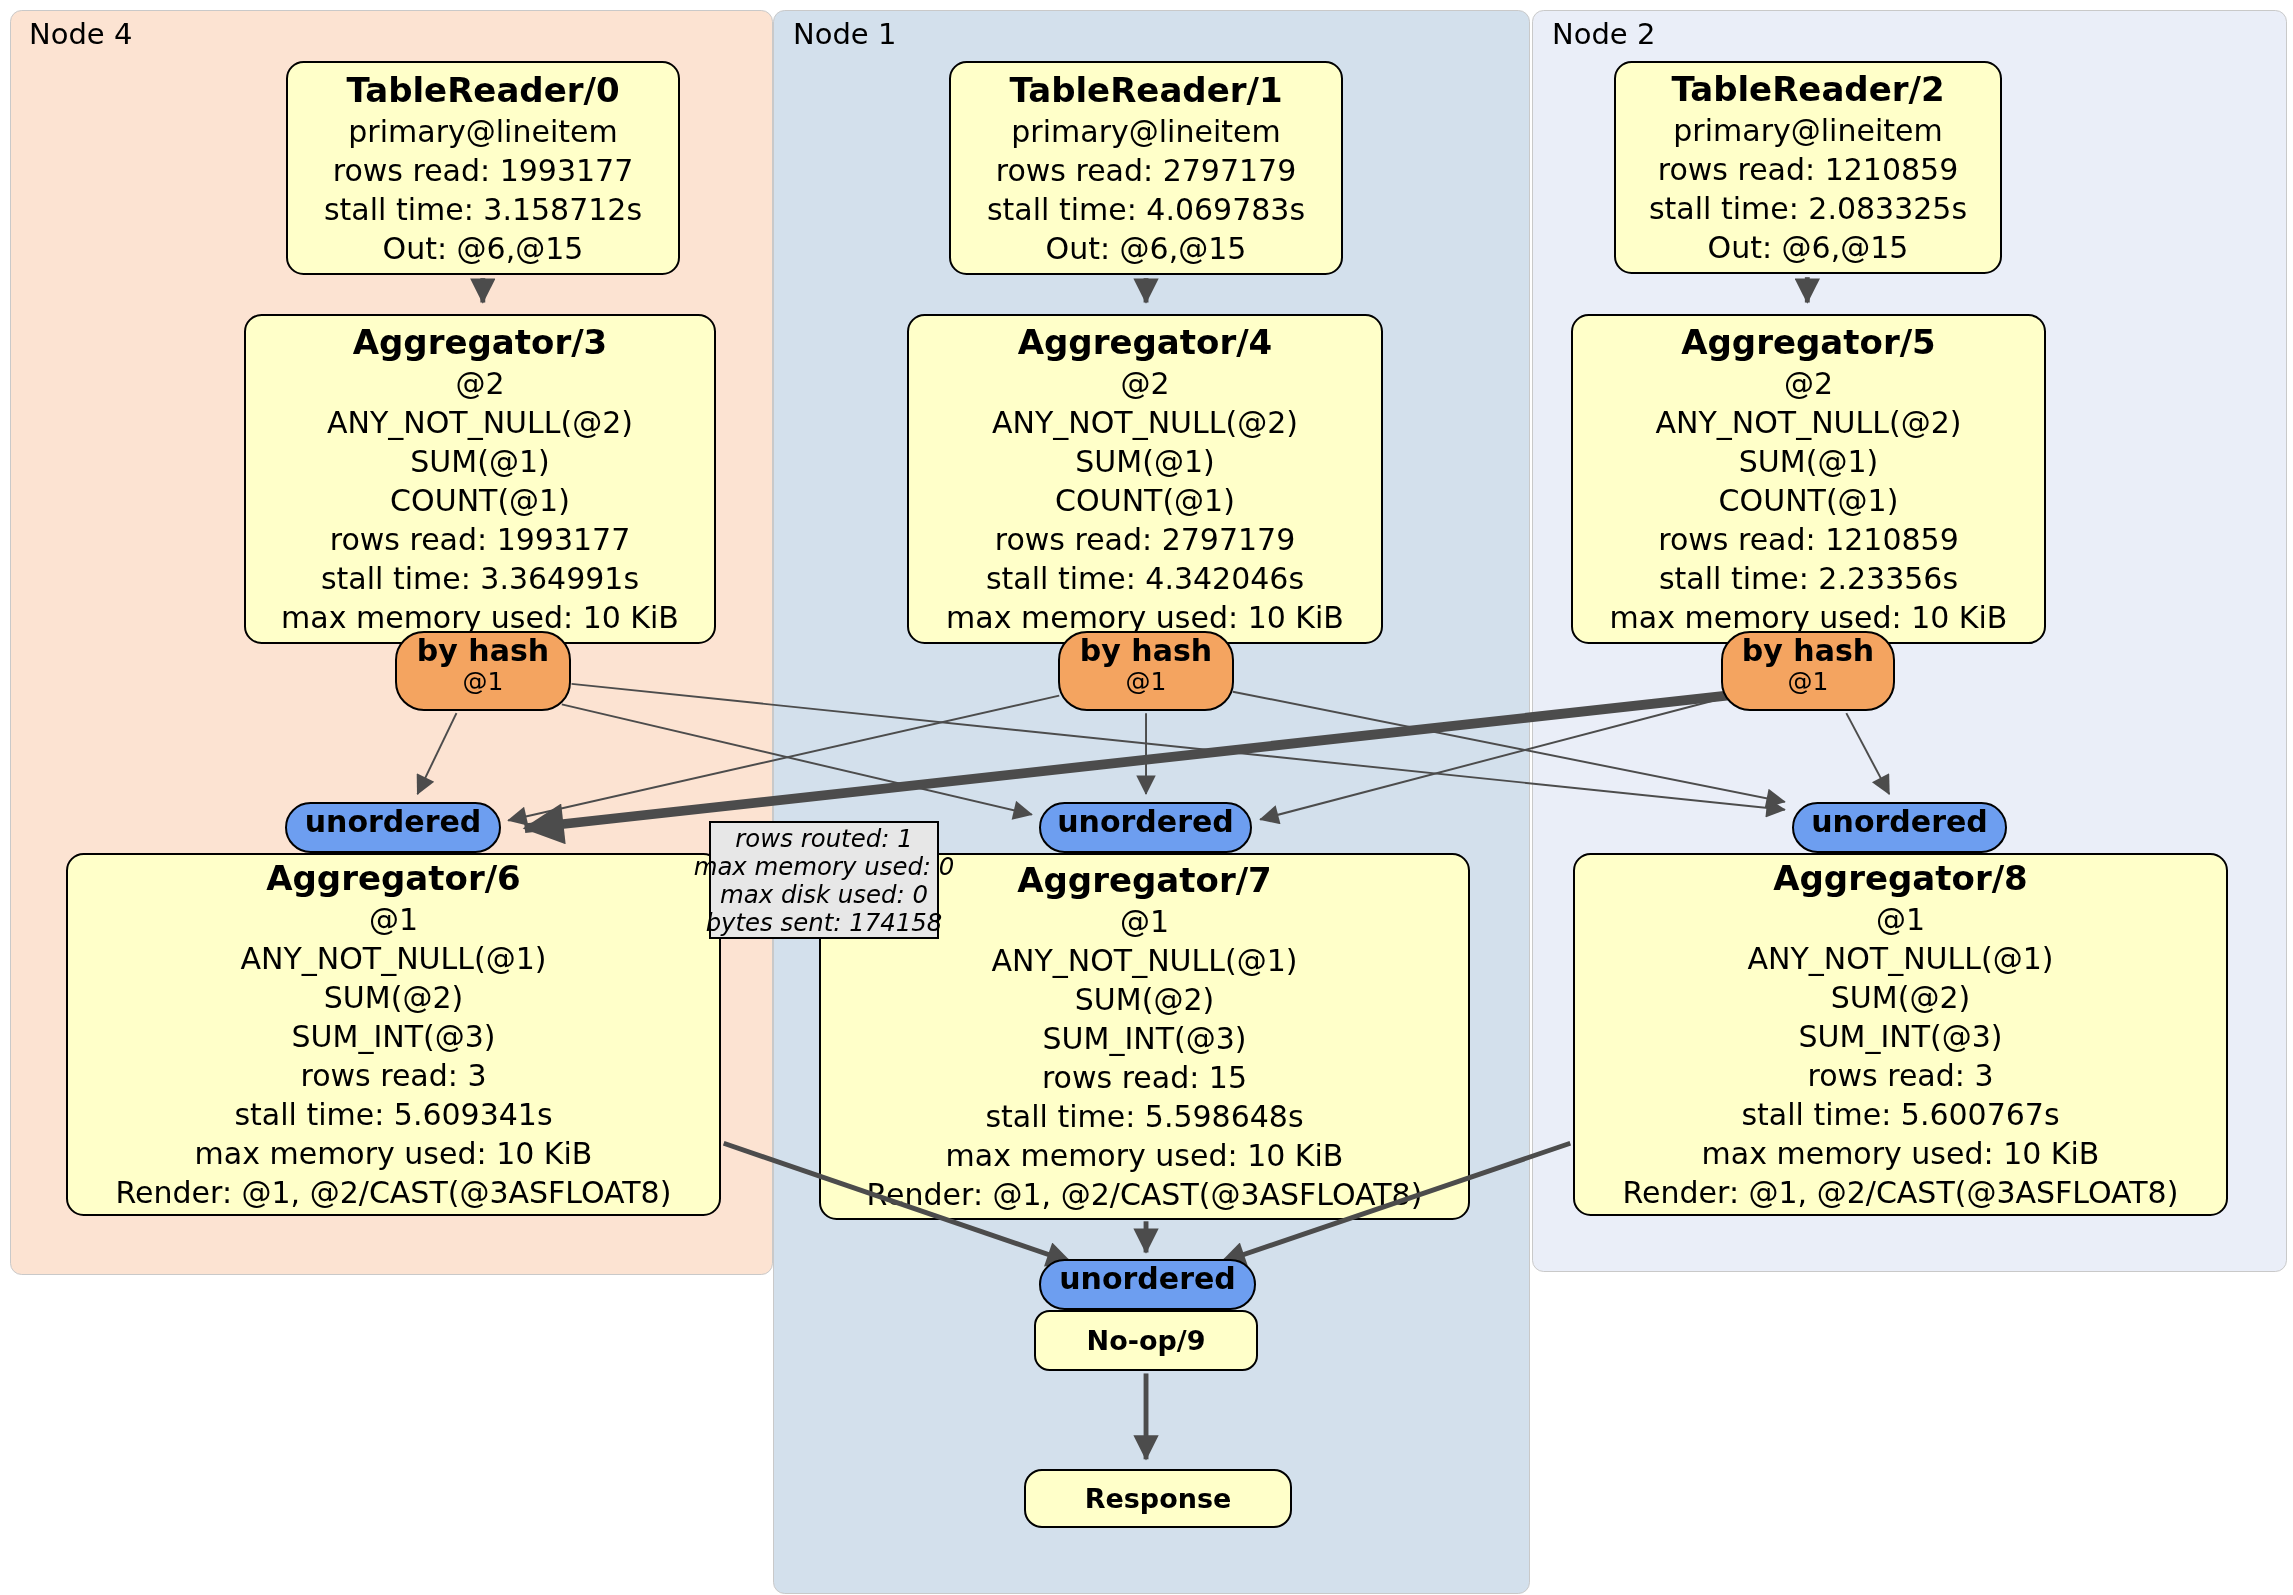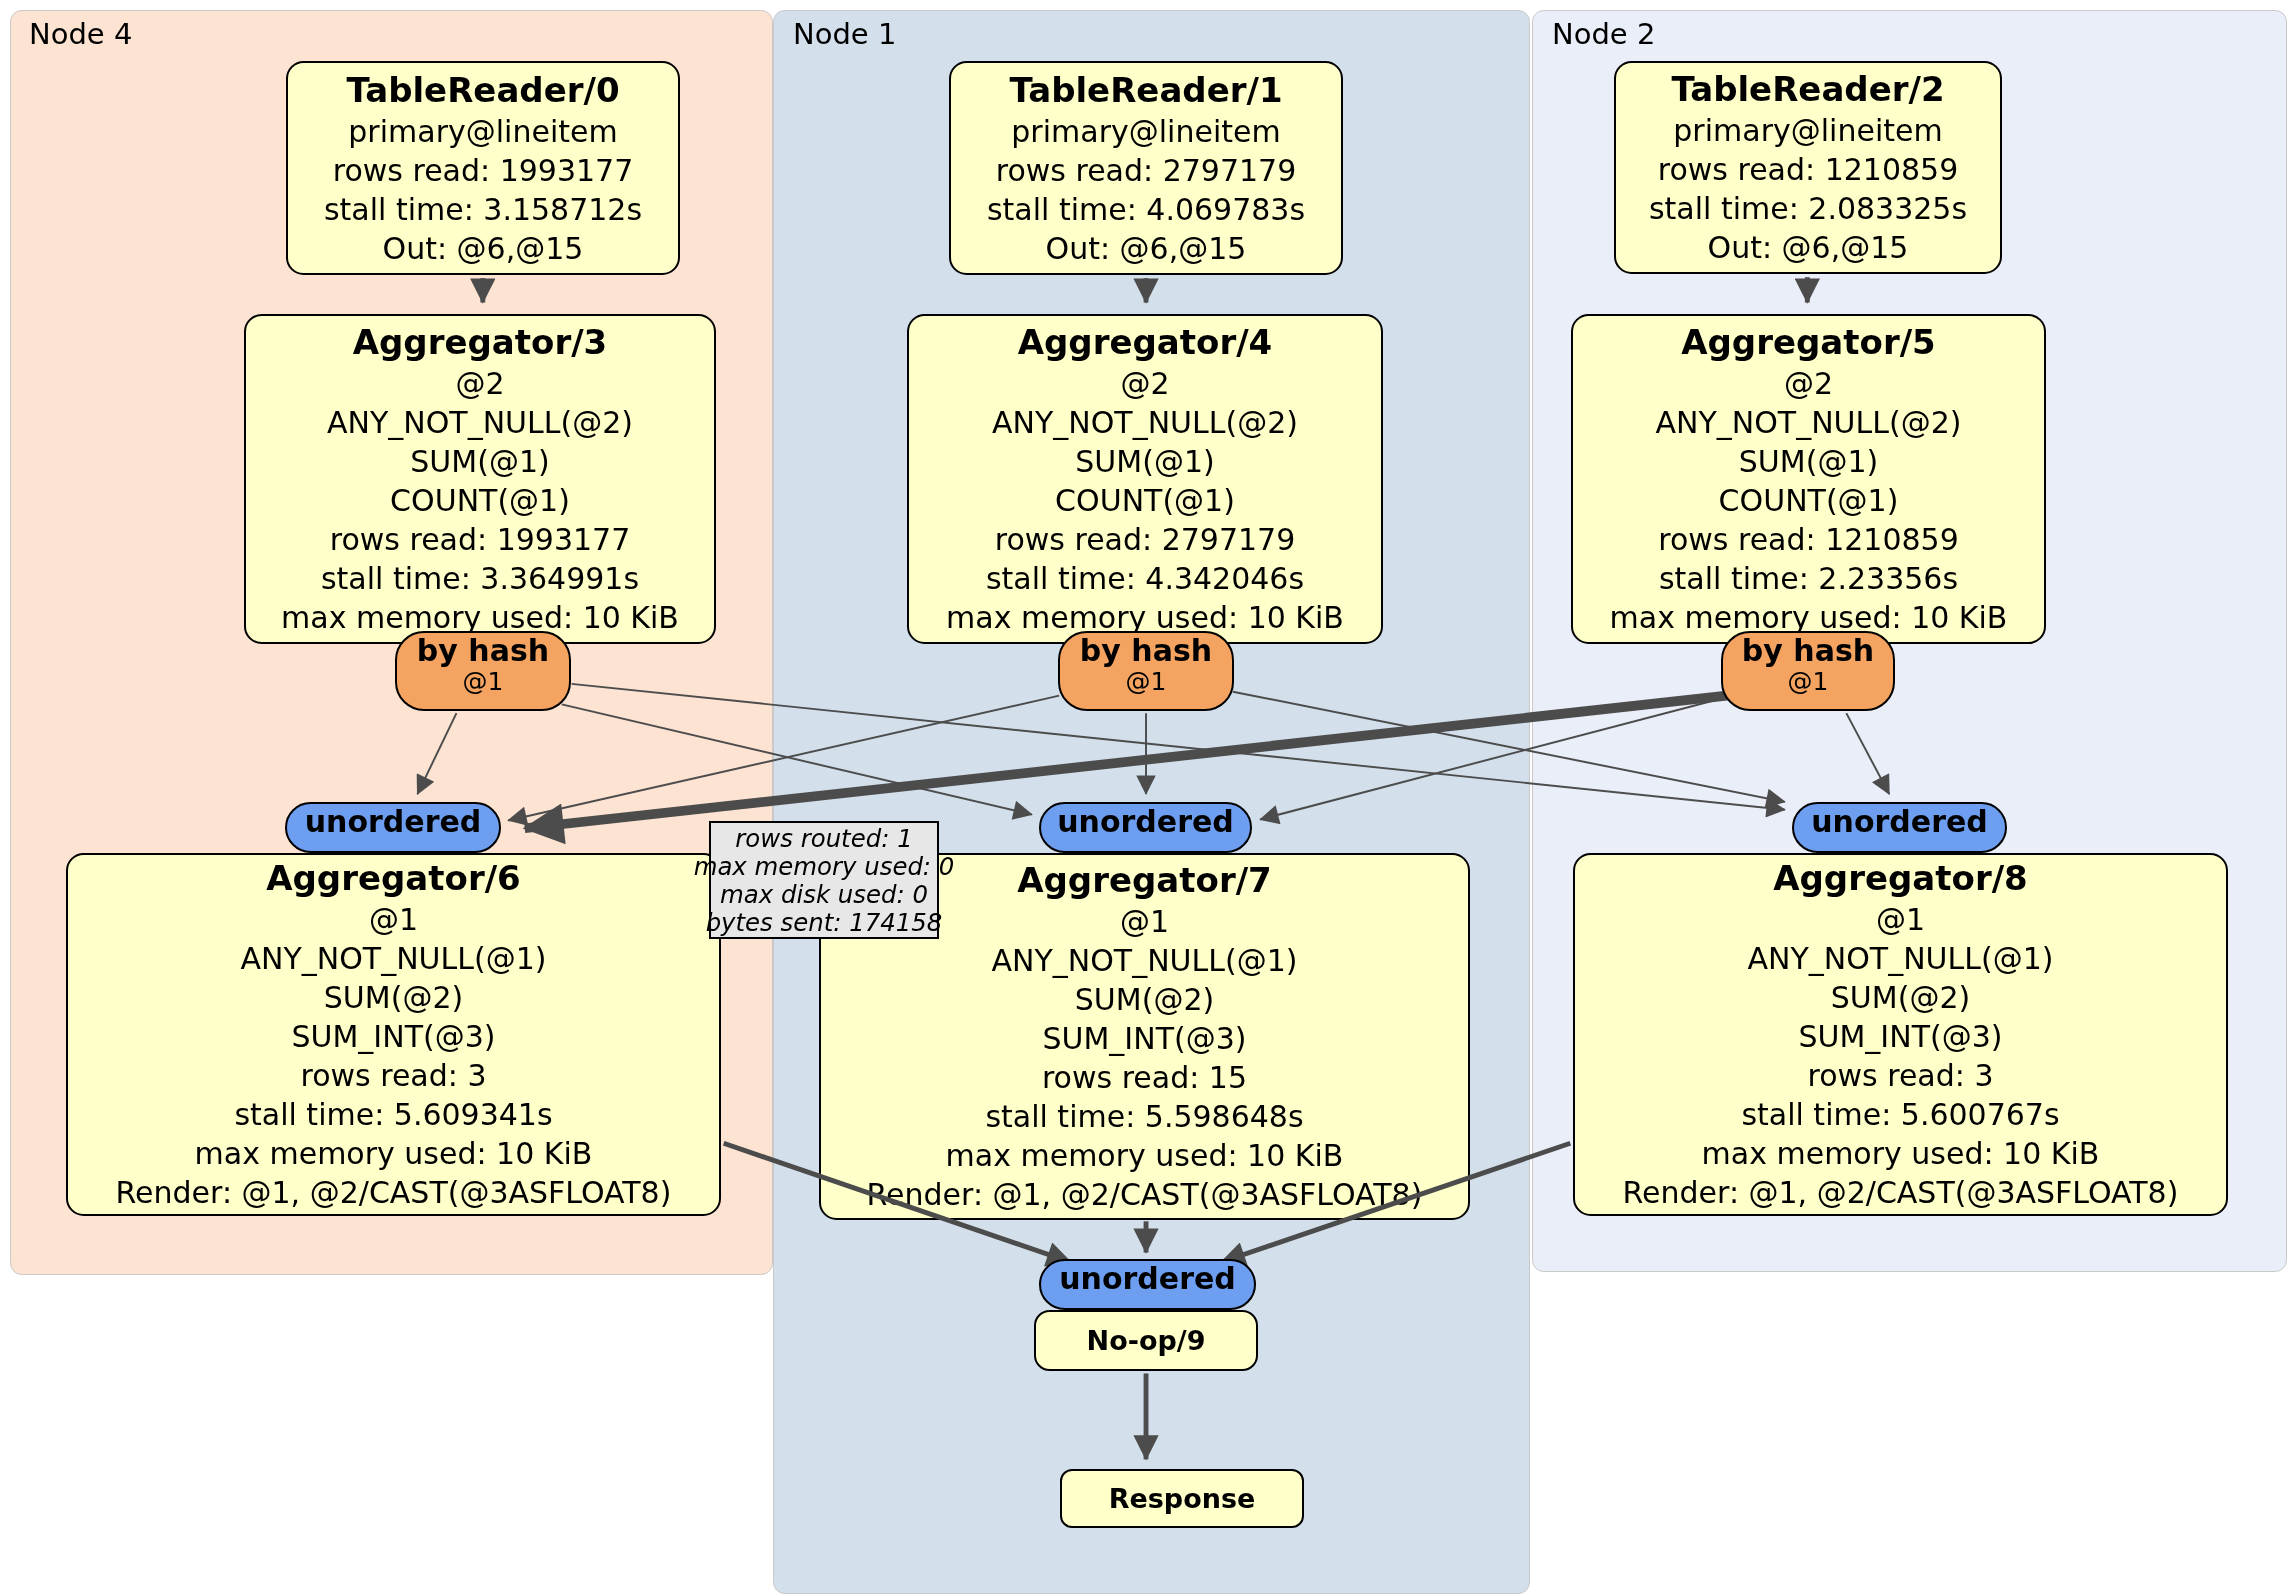--- a/index.html
+++ b/index.html
@@ -5,21 +5,21 @@
   html,body{margin:0;padding:0;background:#ffffff;}
   #stage{
     position:relative;width:2294px;height:1596px;overflow:hidden;
     font-family:"DejaVu Sans", sans-serif;color:#000;background:#ffffff;
   }
   .region{position:absolute;border-radius:11.7px;border:1px solid #c9c9c9;}
   .region-label{position:absolute;font-size:29px;line-height:33px;}
   .edges{position:absolute;left:0;top:0;z-index:3;pointer-events:none;}
   .pbox{
     position:absolute;z-index:2;background:#ffffc9;border:2.9px solid #000;border-radius:17.6px;
-    display:flex;flex-direction:column;align-items:center;justify-content:center;
+    display:flex;flex-direction:column;justify-content:center;
     text-align:center;box-sizing:border-box;
   }
   .pbox .title{font-weight:bold;font-size:34px;line-height:43px;white-space:nowrap;}
   .pbox .line{font-size:30px;line-height:39px;white-space:nowrap;}
   .pill{
     position:absolute;z-index:4;border:2.9px solid #000;box-sizing:border-box;
     display:flex;flex-direction:column;align-items:center;justify-content:flex-start;text-align:center;
   }
   .hash-pill{background:#f4a460;border-radius:29px;}
   .hash-pill .t{font-weight:bold;font-size:30px;line-height:35px;}
@@ -146,21 +146,21 @@
         <div class="line">rows read: 3</div>
         <div class="line">stall time: 5.600767s</div>
         <div class="line">max memory used: 10 KiB</div>
         <div class="line">Render: @1, @2/CAST(@3ASFLOAT8)</div>
       </div>
   </div>
 
   <div class="pbox small-box" style="left:1034px;top:1310px;width:224px;height:61px;border-radius:15.6px;">
     <div class="title">No-op/9</div>
   </div>
-  <div class="pbox small-box" style="left:1024px;top:1469px;width:244px;height:59px;border-radius:12px;margin-left:36px;">
+  <div class="pbox small-box" style="left:1024px;top:1469px;width:268px;height:59px;border-radius:18px;">
     <div class="title">Response</div>
   </div>
 
   <svg class="edges" width="2294" height="1596" viewBox="0 0 2352 1636">
     <defs>
       <marker id="aS" viewBox="0 0 10 10" refX="9.5" refY="5" markerWidth="26" markerHeight="20" orient="auto" markerUnits="userSpaceOnUse">
           <path d="M0,0L10,5L0,10Z" fill="#4c4c4c"></path>
         </marker>
       <marker id="aM" viewBox="0 0 10 10" refX="9.5" refY="5" markerWidth="32" markerHeight="26" orient="auto" markerUnits="userSpaceOnUse">
           <path d="M0,0L10,5L0,10Z" fill="#4c4c4c"></path>

